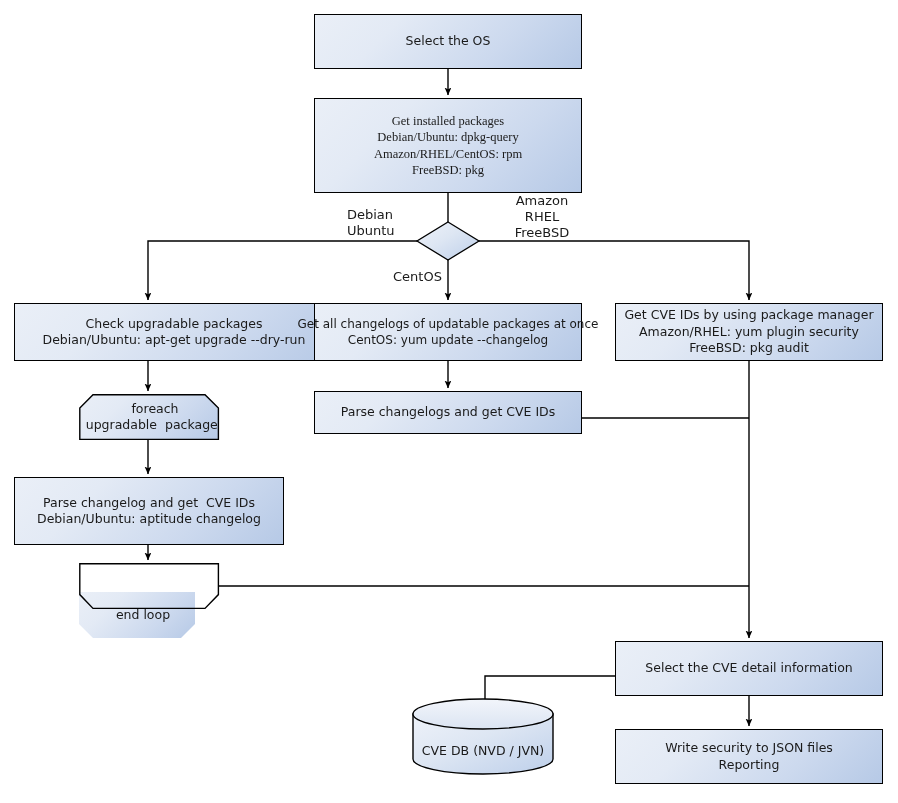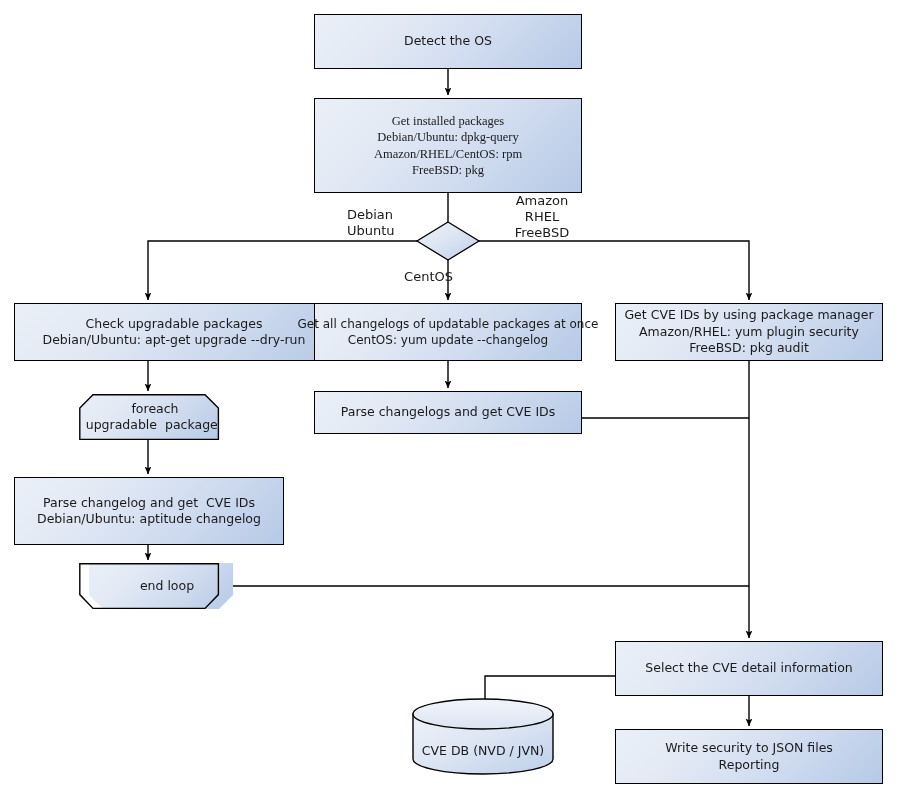--- a/index.html
+++ b/index.html
@@ -137,21 +137,21 @@
     </g>
 
     <g>
       <ellipse cx="483" cy="759" rx="70" ry="15" fill="#d8dde4" opacity="0.55"></ellipse>
       <path d="M413,714 L413,759 A70,15 0 0 0 553,759 L553,714 Z" fill="url(#cylGrad)" stroke="#000000" stroke-width="1.4"></path>
       <ellipse cx="483" cy="714" rx="70" ry="15" fill="url(#cylTopGrad)" stroke="#000000" stroke-width="1.4"></ellipse>
     </g>
   </svg>
 
   <div class="node boxnode" style="left:314px; top:14px; width:268px; height:55px;">
-    <span>Detect the OS</span>
+    <span>Select the OS</span>
   </div>
 
   <div class="node boxnode" style="left:314px; top:98px; width:268px; height:95px;font-family:Liberation Serif, serif;">
     <span>Get installed packages
 Debian/Ubuntu: dpkg-query
 Amazon/RHEL/CentOS: rpm
 FreeBSD: pkg</span>
   </div>
 
   <div class="node boxnode" style="left:14px; top:303px; width:320px; height:58px;">
@@ -180,21 +180,21 @@
 
   <div class="node boxnode" style="left:314px; top:391px; width:268px; height:43px;">
     <span>Parse changelogs and get CVE IDs</span>
   </div>
 
   <div class="node boxnode" style="left:14px; top:477px; width:270px; height:68px;">
     <span>Parse changelog and get  CVE IDs
 Debian/Ubuntu: aptitude changelog</span>
   </div>
 
-  <div class="node loopnode loop-end" style="left:79px; top:563px; width:144px; height:46px;margin-left:10px;">
+  <div class="node loopnode loop-end" style="left:79px; top:592px; width:116px; height:46px;">
     <span class="loop-label">end loop</span>
   </div>
   <svg class="diamond-wrap" style="left:79px; top:563px;" width="142" height="48">
     <polygon points="0.8,0.8 139.4,0.8 139.4,31.6 126,45.4 14,45.4 0.8,31.6" fill="none" stroke="#000000" stroke-width="1.4"></polygon>
   </svg>
 
   <div class="node boxnode" style="left:615px; top:641px; width:268px; height:55px;">
     <span>Select the CVE detail information</span>
   </div>
 
@@ -207,15 +207,15 @@
     <div class="db-label">CVE DB (NVD / JVN)</div>
   </div>
 
   <div class="edge-label" style="left:347px; top:207px; width:76px; text-align:left;">Debian
 Ubuntu</div>
 
   <div class="edge-label" style="left:497px; top:193px; width:90px; text-align:center;">Amazon
 RHEL
 FreeBSD</div>
 
-  <div class="edge-label" style="left:393px; top:269px; width:60px; text-align:right;">CentOS</div>
+  <div class="edge-label" style="left:393px; top:269px; width:60px; text-align:left;">CentOS</div>
 
 </div>
 
 </body></html>

